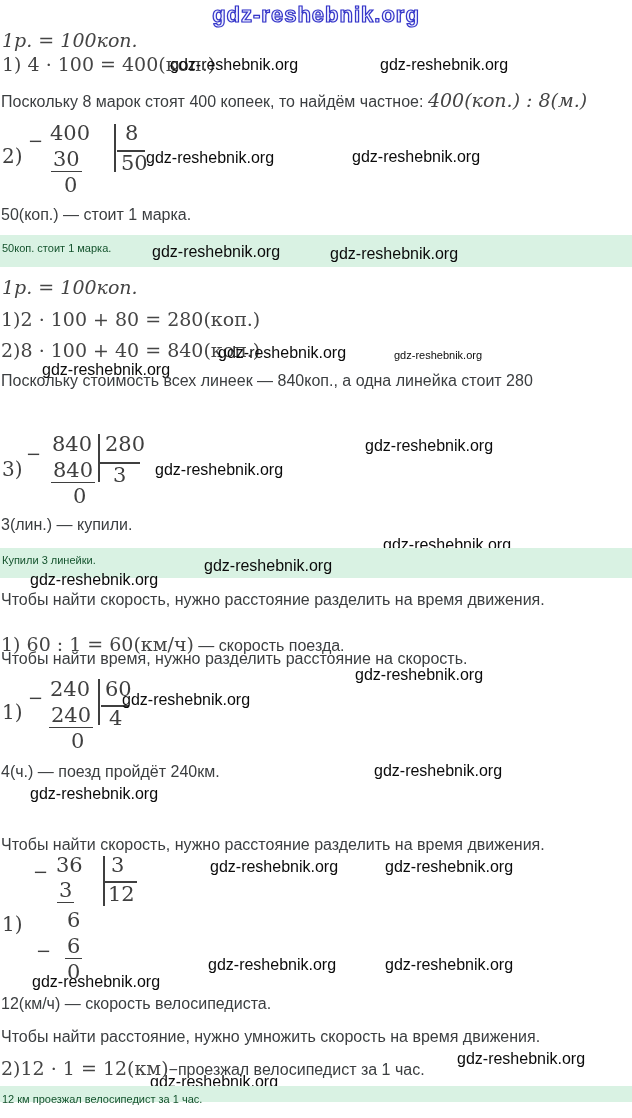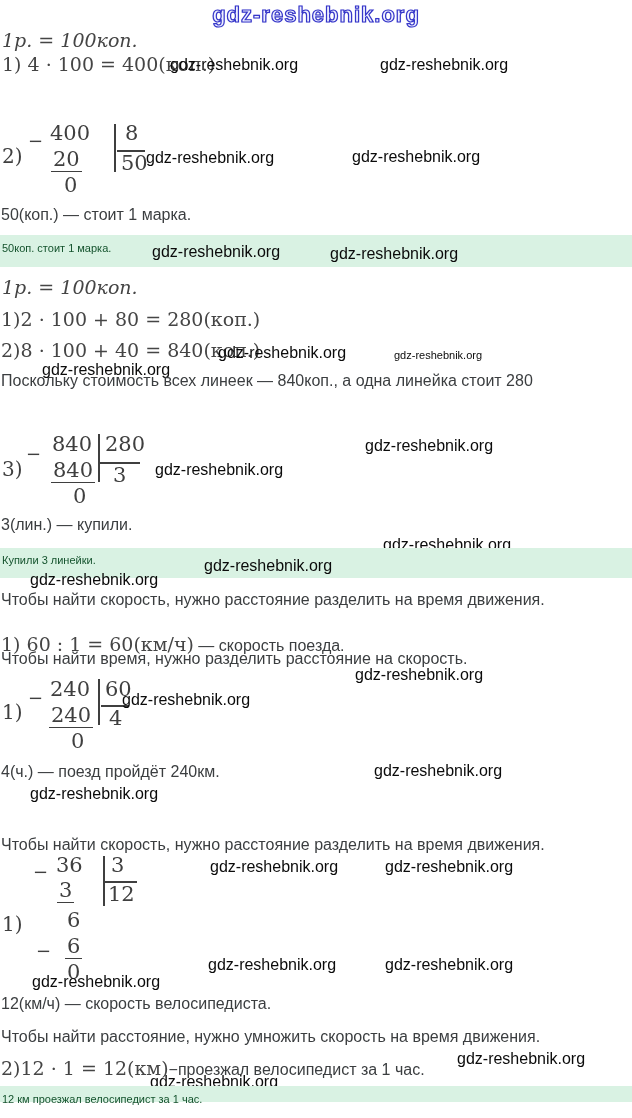--- a/index.html
+++ b/index.html
@@ -28,26 +28,29 @@
 
 <div id="page">
 
   <div class="abs wm-blue" style="left:50%;top:2px;transform:translateX(-50%);">gdz-reshebnik.org</div>
 
   <div class="abs mathi" style="left:2px;top:30px;">1р. = 100коп.</div>
   <div class="abs math" style="left:2px;top:54px;">1) 4 · 100 = 400(коп.)</div>
   <div class="abs wm" style="left:170px;top:56px;">gdz-reshebnik.org</div>
   <div class="abs wm" style="left:380px;top:56px;">gdz-reshebnik.org</div>
 
+  <div class="abs" style="left:1px;top:90px;">
+    <span class="sans">Поскольку 8 марок стоят 400 копеек, то найдём частное: </span><span class="mathi">400(коп.) : 8(м.)</span>
+  </div>
 
   <div class="abs" style="left:0;top:122px;width:300px;height:76px;">
     <span class="abs dlabel" style="left:2px;top:24px;">2)</span>
     <span class="abs dminus" style="left:28px;top:10px;">−</span>
     <span class="abs dnum" style="left:50px;top:1px;">400</span>
-    <span class="abs dnum u" style="left:51px;top:27px;">20</span>
+    <span class="abs dnum u" style="left:51px;top:27px;">30</span>
     <span class="abs dnum" style="left:64px;top:53px;">0</span>
     <span class="vbar" style="left:114px;top:2px;height:48px;"></span>
     <span class="abs dnum" style="left:125px;top:1px;">8</span>
     <span class="hbar" style="left:117px;top:28px;width:28px;"></span>
     <span class="abs dnum" style="left:121px;top:31px;">50</span>
   </div>
   <div class="abs wm" style="left:146px;top:149px;">gdz-reshebnik.org</div>
   <div class="abs wm" style="left:352px;top:148px;">gdz-reshebnik.org</div>
 
   <div class="abs sans" style="left:1px;top:206px;">50(коп.) — стоит 1 марка.</div>

